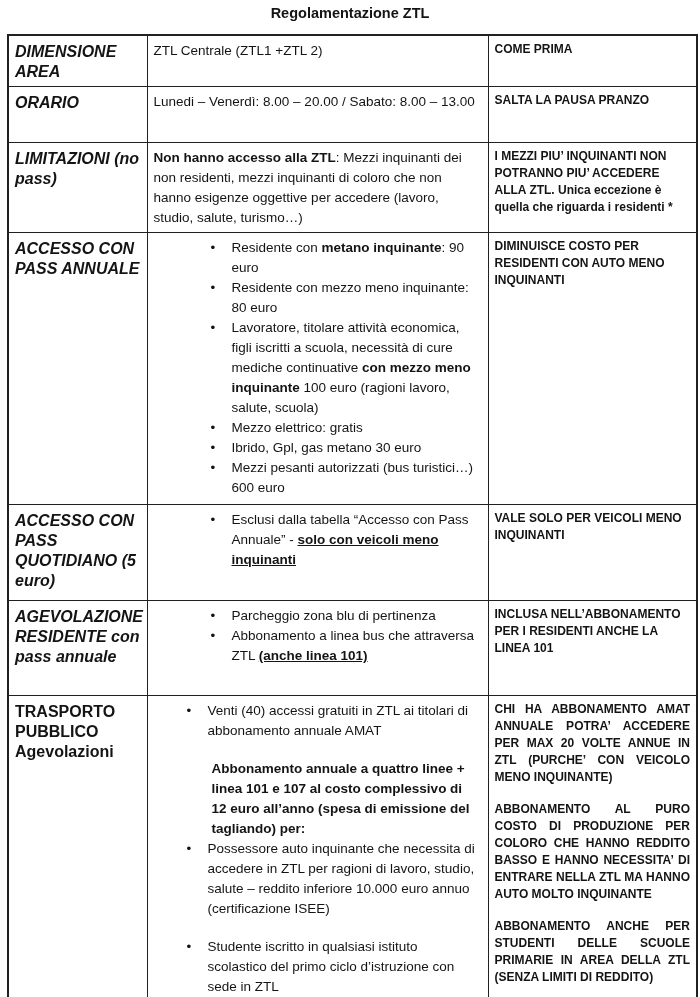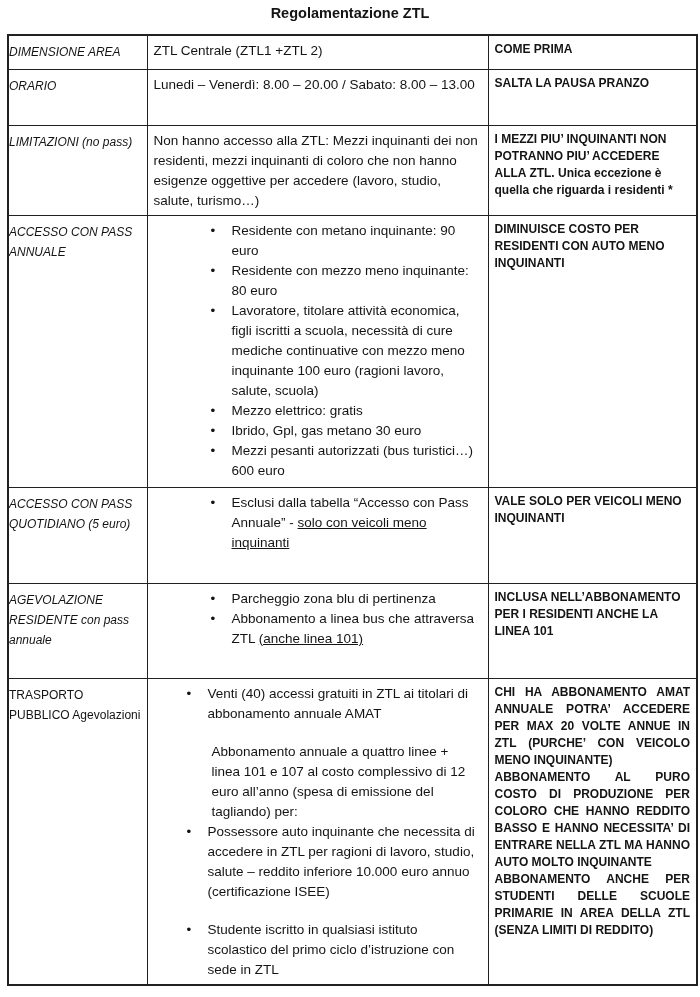--- a/index.html
+++ b/index.html
@@ -28,24 +28,24 @@
   }
   tbody tr:nth-child(1){ height:34px; }
   tbody tr:nth-child(2){ height:56px; }
   tbody tr:nth-child(3){ height:89px; }
   tbody tr:nth-child(4){ height:272px; }
   tbody tr:nth-child(5){ height:96px; }
   tbody tr:nth-child(6){ height:95px;margin-top:40px; }
   tbody tr:nth-child(7){ height:298px; }
 
   td.c-label {
-    font-weight:normal;
-    font-size:12px;
+    font-weight:bold;
+    font-size:16px;
     line-height:20px;
-    padding:6px 4px 4px 0;
+    padding:6px 4px 4px 6px;
   }
   td.c-label.it { font-style:italic; }
 
   td.c-mid {
     font-size:13.5px;
     line-height:20px;
     padding:5px 8px 4px 6px;
   }
   td.c-mid .para { }
   td.c-mid .para.pad { margin-left:58px; }
@@ -60,24 +60,24 @@
     left:5px; top:0;
   }
   td.c-mid .spacer { height:18px; }
 
   td.c-note {
     font-weight:bold;
     font-size:12px;
     line-height:17px;
     padding:5px 6px 4px 6px;
   }
-  td.c-note .npara + .npara { }
+  td.c-note .npara + .npara { margin-top:15px; }
   td.c-note.just .npara { text-align:justify; }
 
-  .b { font-weight:normal; }
+  .b { font-weight:bold; }
   .u { text-decoration:underline; }
 </style>
 </head>
 <body>
 
 <div class="doc-title">Regolamentazione ZTL</div>
 
 <table class="ztl">
   <colgroup>
     <col style="width:139px">

